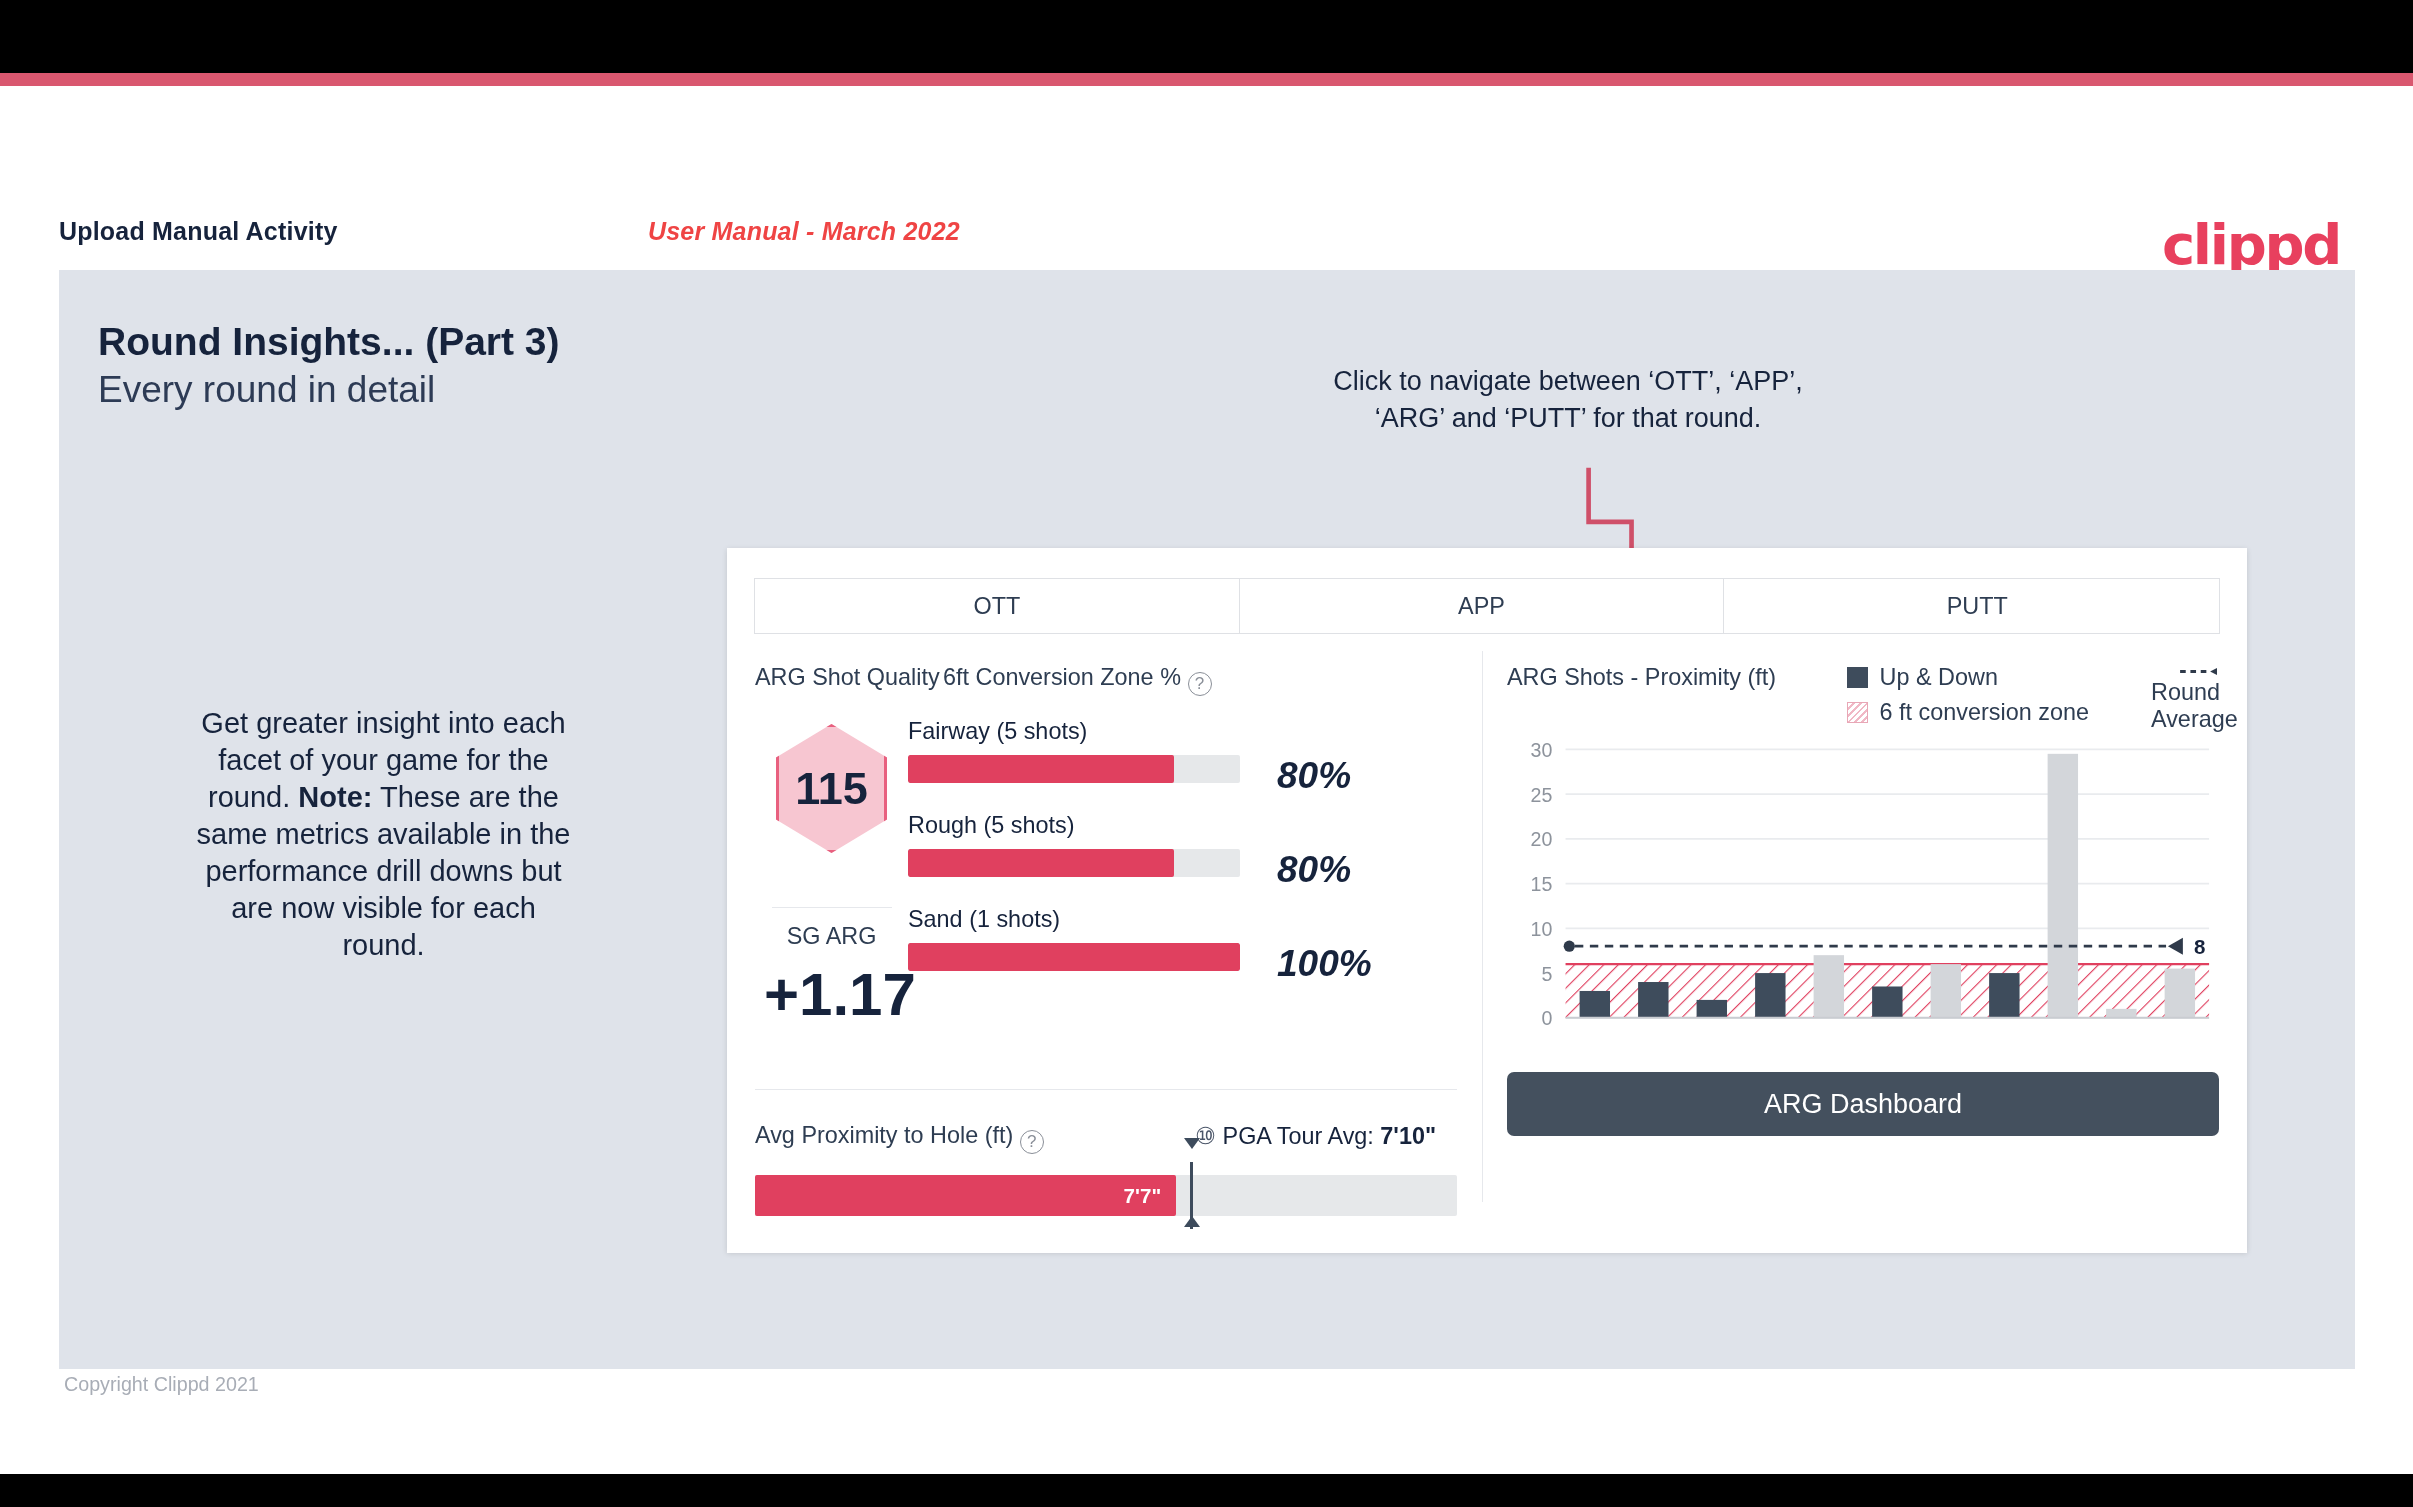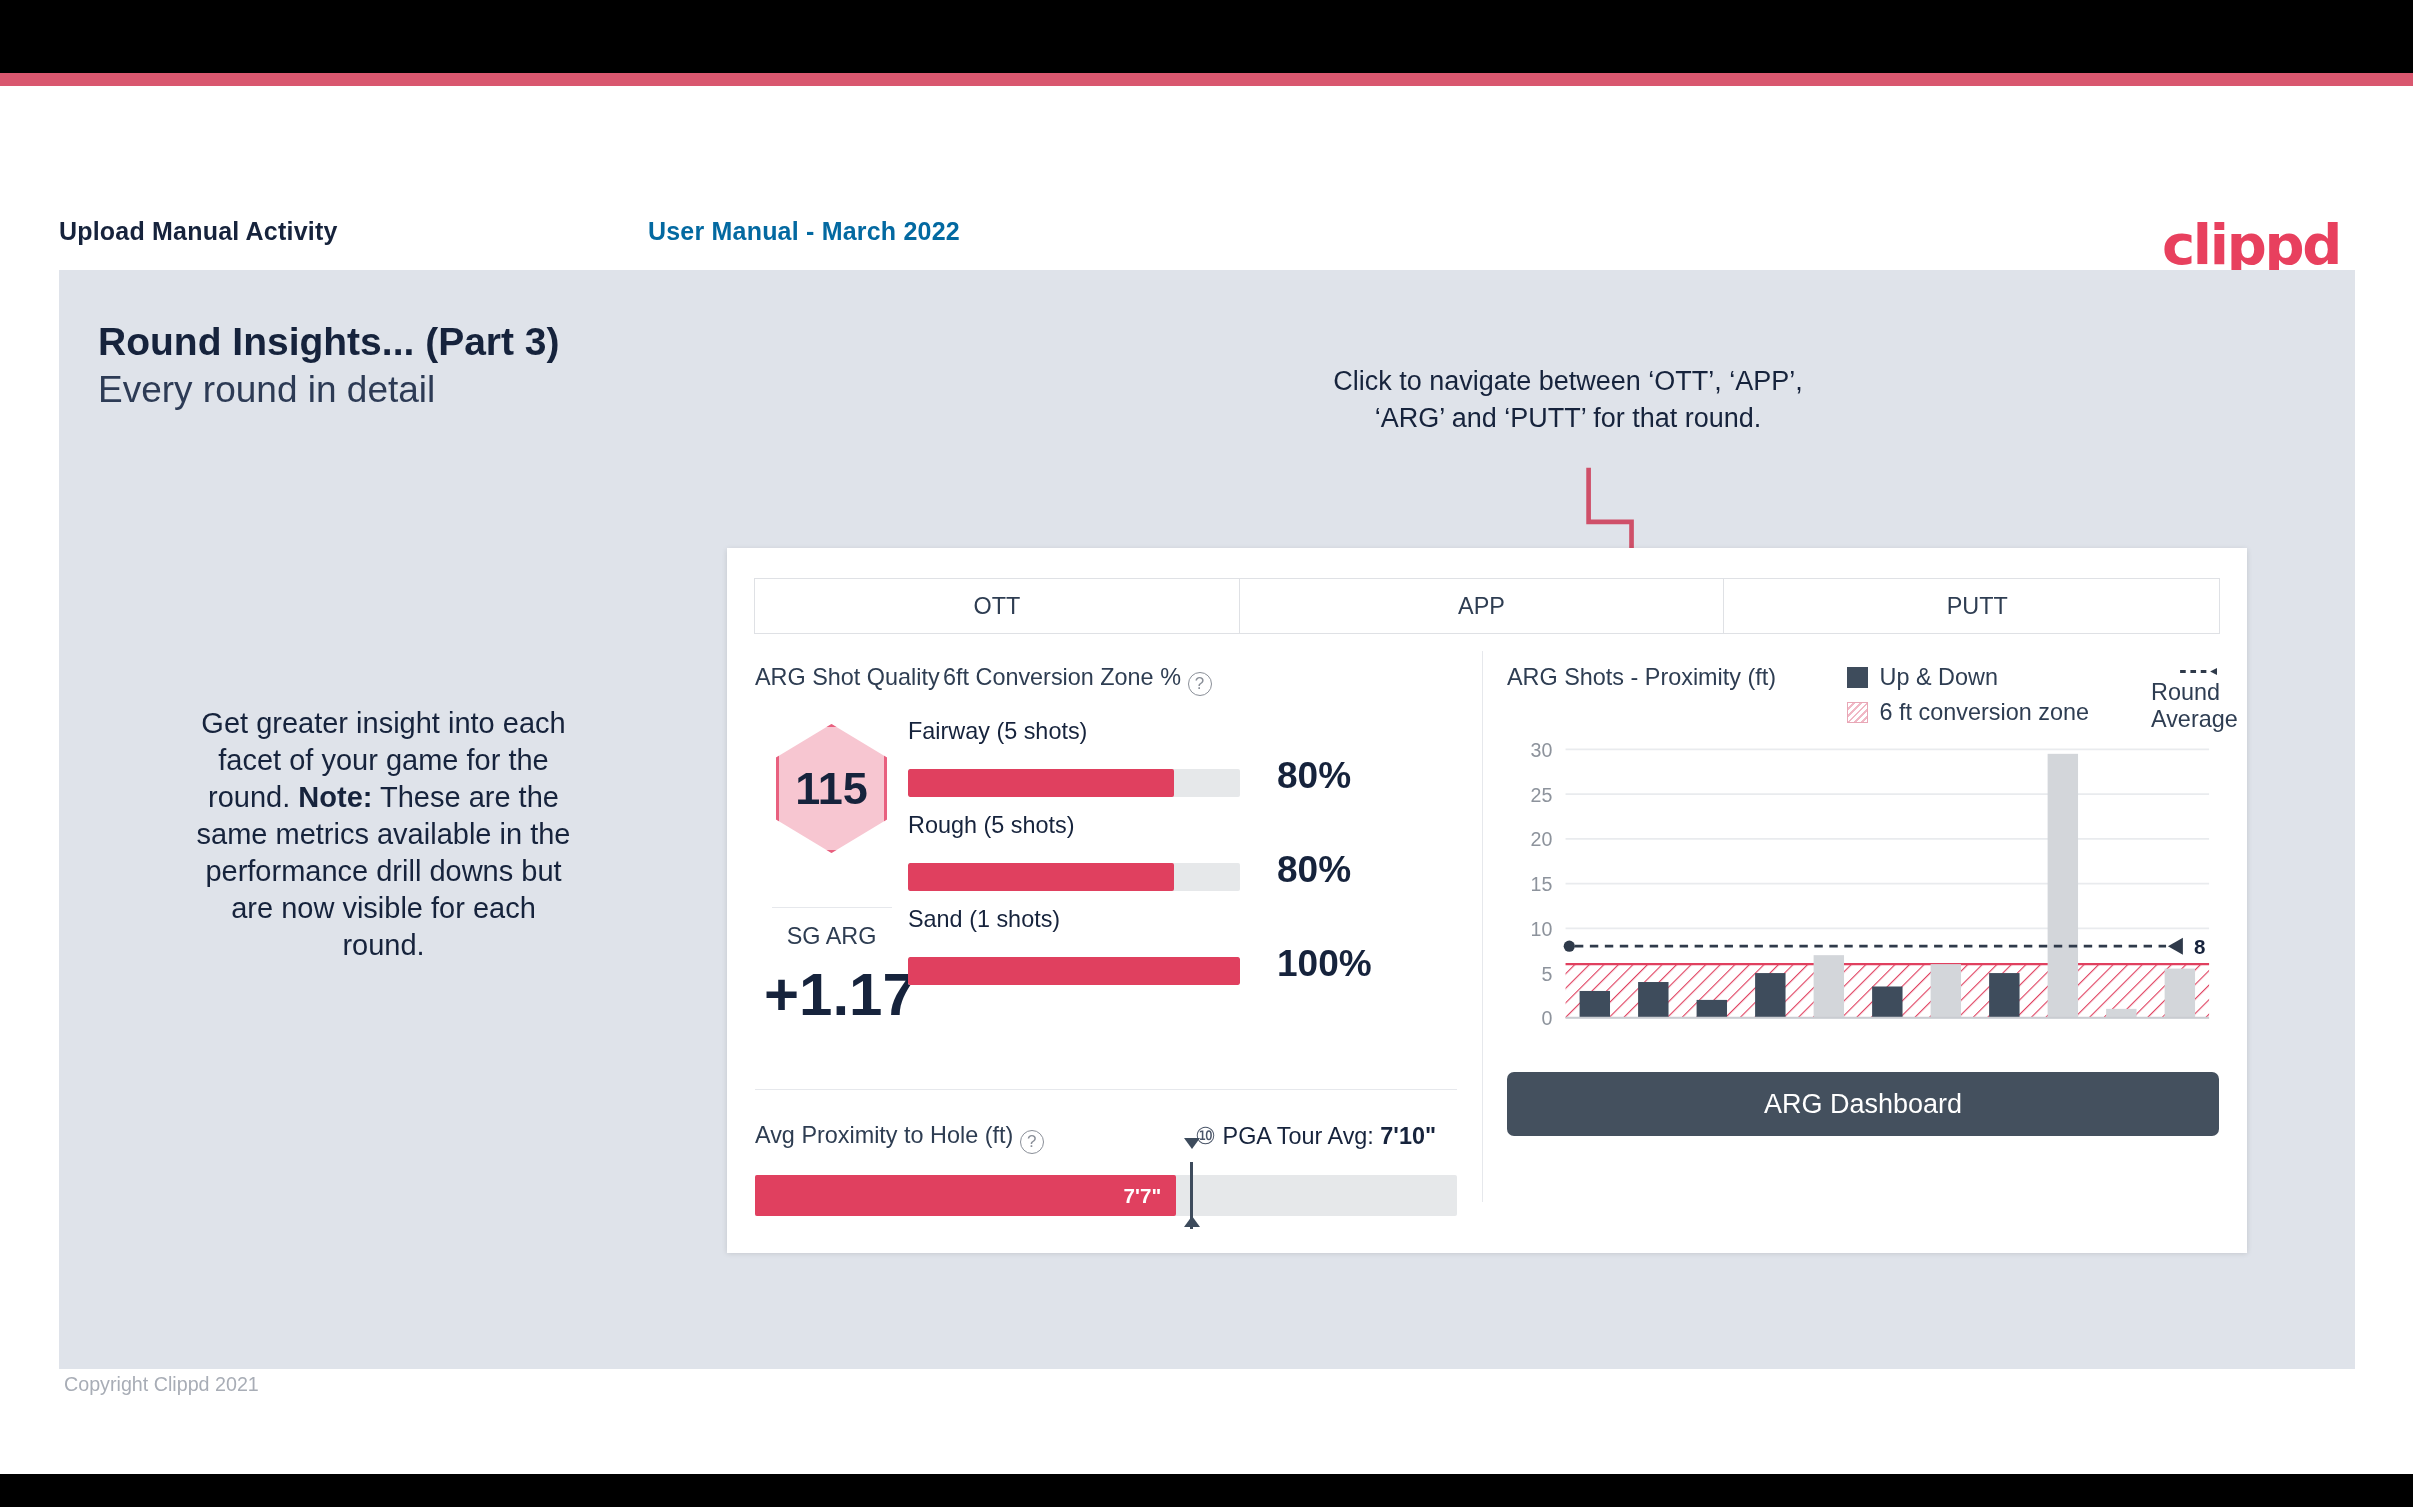--- a/index.html
+++ b/index.html
@@ -9,21 +9,21 @@
   .stage { position: relative; width: 2413px; height: 1508px; background: #ffffff; }
 
   
   .letterbox-top { position: absolute; left: 0; top: 0; width: 2413px; height: 73px; background: #000; }
   .accent-strip  { position: absolute; left: 0; top: 73px; width: 2413px; height: 13px; background: #d9576f; }
   .letterbox-bot { position: absolute; left: 0; bottom: 0; width: 2413px; height: 34px; background: #000; }
 
   
   .slide-header { position: absolute; left: 0; top: 86px; width: 2413px; height: 155px; background: #fff; }
   .hdr-left  { position: absolute; left: 59px;  top: 131px; font-size: 25px; font-weight: 700; color: #16233c; letter-spacing: 0.2px;}
-  .hdr-mid   { position: absolute; left: 648px; top: 131px; font-size: 25px; font-weight: 700; color: #0369a1; letter-spacing: 0.2px;}
+  .hdr-mid   { position: absolute; left: 648px; top: 131px; font-size: 25px; font-weight: 700; color: #ef4444; letter-spacing: 0.2px; font-style: italic;}
   .hdr-rule  { position: absolute; left: 59px;  top: 237px; width: 2296px; height: 2.8px; background: #d9576f; }
 
   .logo { position: absolute; right: 73px; top: 131px; font-size: 56px; line-height: 56px;
           font-weight: 700; color: #e8405e; letter-spacing: -2.3px; font-family: "DejaVu Sans", sans-serif; }
 
   
   .panel { position: absolute; left: 59px; top: 270px; width: 2296px; height: 1099px; background: #dfe3ea; }
 
   .title      { position: absolute; left: 98px; top: 320px; font-size: 39px; font-weight: 700; color: #16233c; }
   .subtitle   { position: absolute; left: 98px; top: 369px; font-size: 37px; font-weight: 400; color: #2d3b55; }
@@ -66,21 +66,21 @@
          clip-path: polygon(50% 0%, 100% 26%, 100% 74%, 50% 100%, 0% 74%, 0% 26%);
          display: flex; align-items: center; justify-content: center; }
   .hex span { font-size: 45px; font-weight: 700; color: #16233c; }
 
   .sg-rule { position: absolute; left: 45px; top: 359px; width: 120px; height: 0.9px; background: #e6e8ec; }
   .sg-label { position: absolute; left: 49px; top: 375px; width: 111px; text-align: center; font-size: 23.4px; color: #2e3d52; }
   .sg-value { position: absolute; left: 37px; top: 412px; width: 133px; text-align: center; font-size: 60px; font-weight: 700; color: #16233c; }
 
   .convrow { position: absolute; left: 181px; width: 524px; }
   .conv-name { font-size: 23.4px; color: #16233c; margin-bottom: 10.3px; }
-  .conv-line { display: flex; align-items: flex-end; }
+  .conv-line { display: flex; align-items: flex-start; font-style: italic; }
   .conv-track { width: 332px; height: 28px; background: #e6e8ea; border-radius: 1.9px; overflow: hidden; }
   .conv-fill  { height: 100%; background: #e0405f; border-radius: 1.9px; }
   .conv-pct   { font-size: 37px; font-weight: 700; color: #16233c; margin-left: 37px; }
 
   .h-rule { position: absolute; left: 28px; top: 541px; width: 702px; height: 0.9px; background: #e6e8ec; }
 
   .prox-label { position: absolute; left: 28px; top: 574px; font-size: 23.4px; color: #2e3d52; }
   .pga { position: absolute; left: 468px; top: 574px; font-size: 23.4px; color: #16233c; }
   .pga b { font-weight: 700; }
   .tee-icon { display: inline-block; margin-right: 6.6px; color: #4a5568; }

